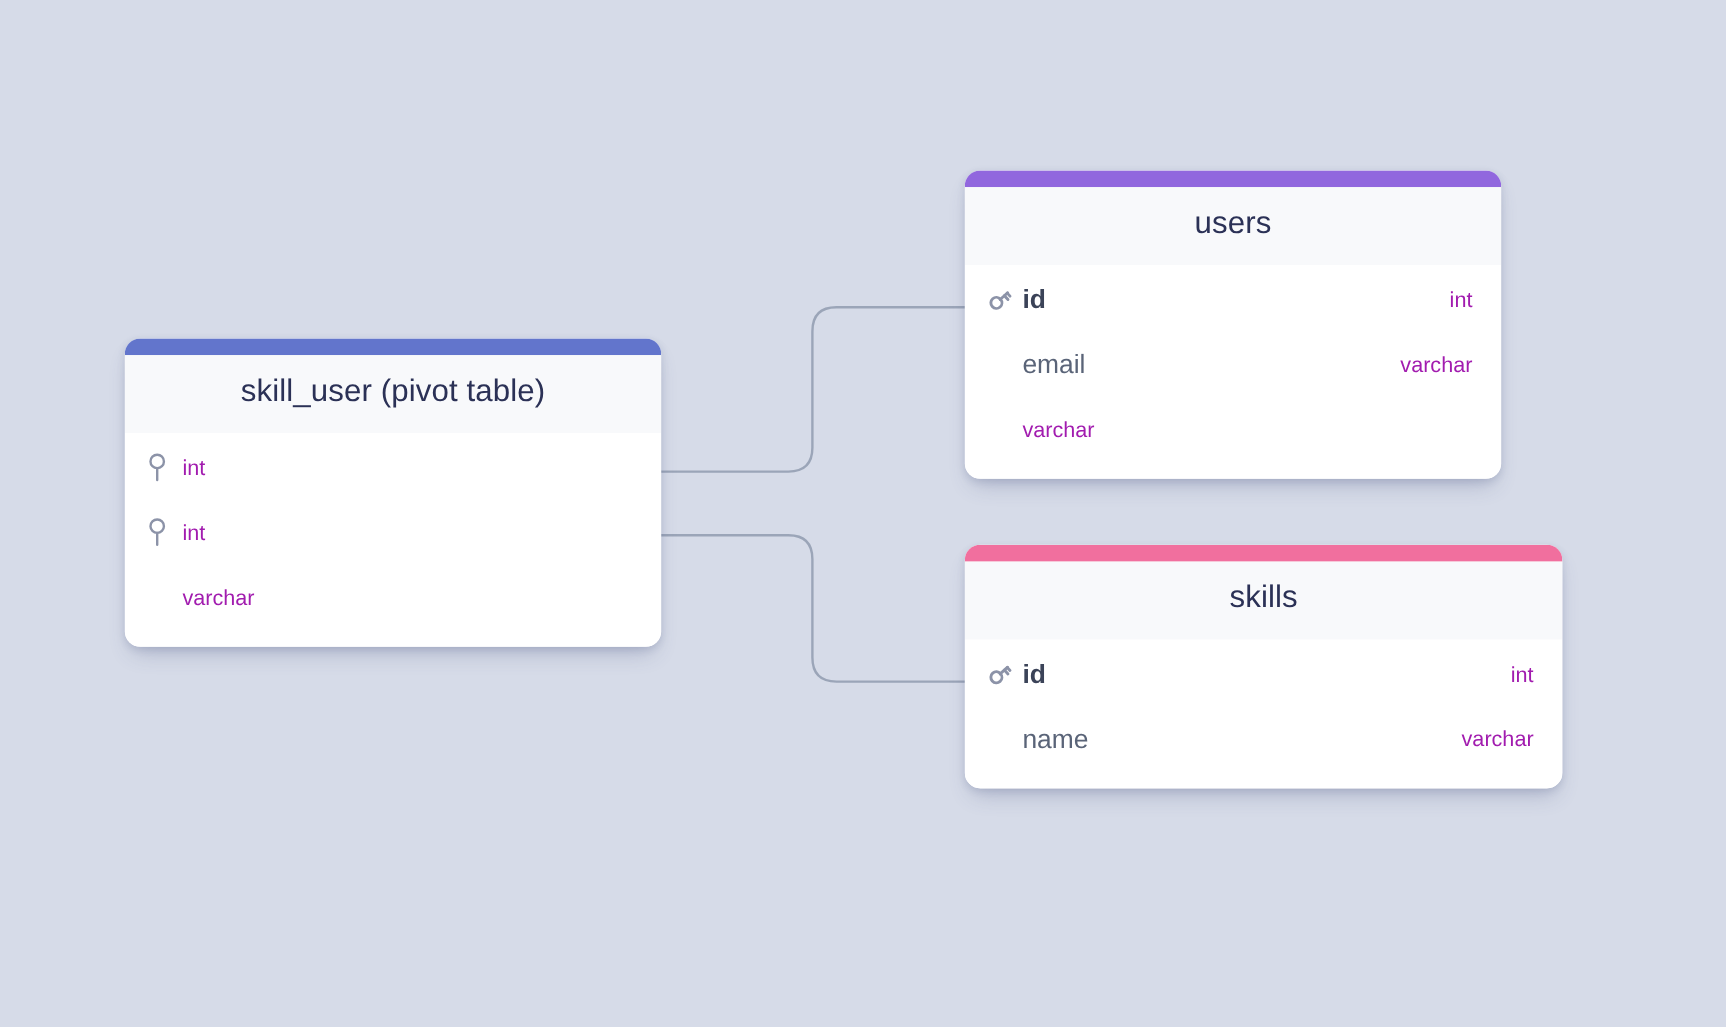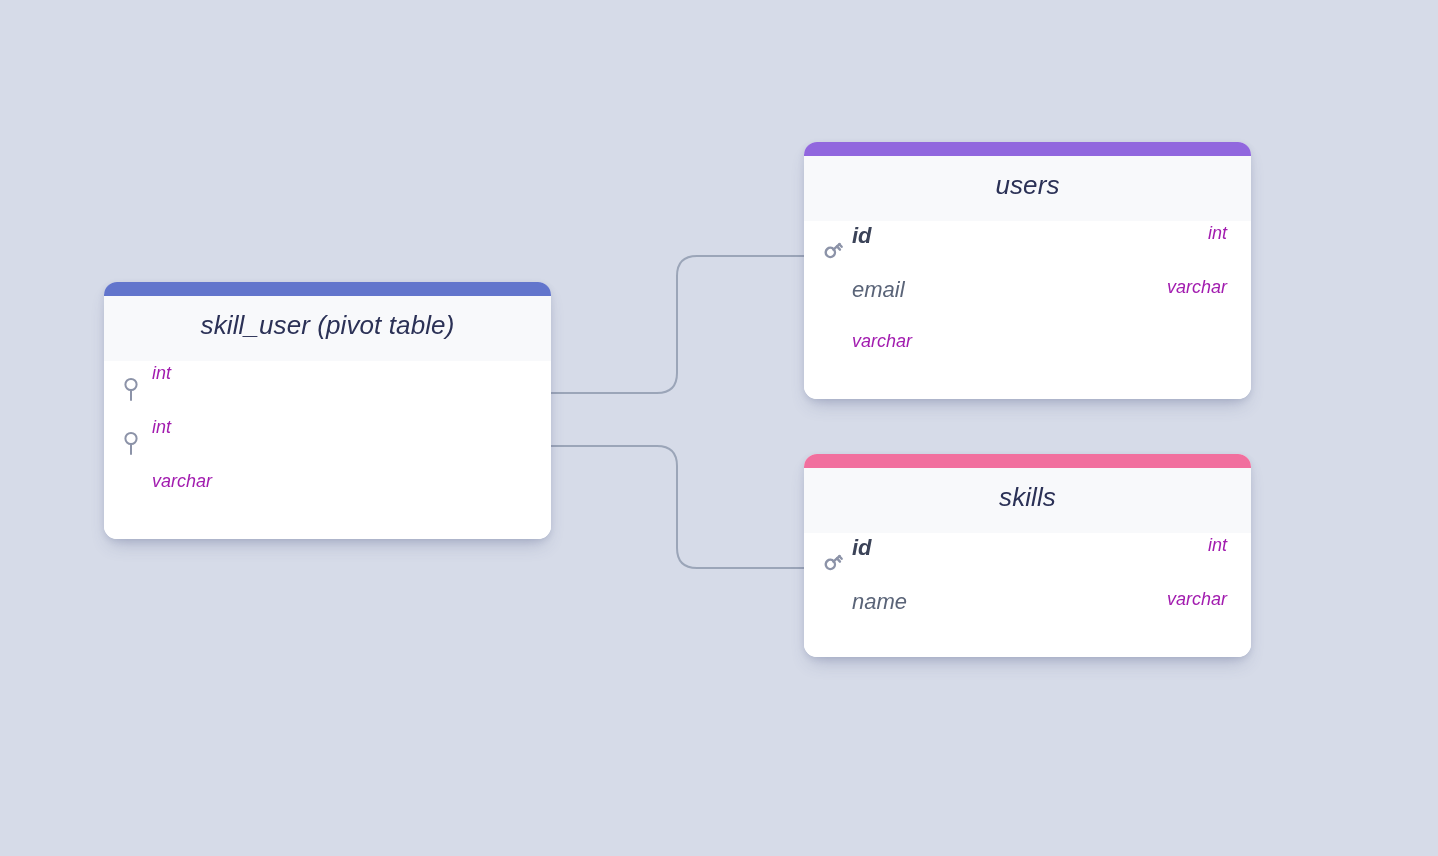--- a/index.html
+++ b/index.html
@@ -35,21 +35,20 @@
   
   .table-card {
     position: absolute;
     border-radius: 13px;
     background: #ffffff;
     box-shadow: 0 10px 18px -6px rgba(72, 84, 130, 0.30),
                 0 2px 6px rgba(72, 84, 130, 0.14);
     overflow: hidden;
     display: flex;
     flex-direction: column;
-    font-style: italic;
   }
 
   .accent-bar {
     height: 14px;
     width: 100%;
     flex: 0 0 auto;
   }
 
   .table-title {
     background: #f8f9fb;
@@ -62,20 +61,21 @@
   }
 
   .fields {
     background: #ffffff;
     padding: 2px 0 14px;
     flex: 1 1 auto;
   }
 
   .field-row {
     display: flex;
+    align-items: center;
     height: 54px;
     padding: 0 24px 0 18px;
     box-sizing: border-box;
   }
 
   .field-icon {
     width: 30px;
     flex: 0 0 30px;
     display: flex;
     align-items: center;
@@ -110,21 +110,21 @@
     width: 447px;
   }
   #card-users {
     left: 804px;
     top: 142px;
     width: 447px;
   }
   #card-skills {
     left: 804px;
     top: 454px;
-    width: 447px;
+    width: 498px;
   }
 </style>
 </head>
 <body style="background: rgb(214, 219, 232);">
 
 <div id="canvas">
 
   <svg id="connectors" viewBox="0 0 1438 856" width="1438" height="856">
 
     <path d="M 551 393 L 657 393 Q 677 393 677 373 L 677 276 Q 677 256 697 256 L 804 256" fill="none" stroke="#9ba5b8" stroke-width="2" stroke-linecap="round" stroke-linejoin="round"></path>

